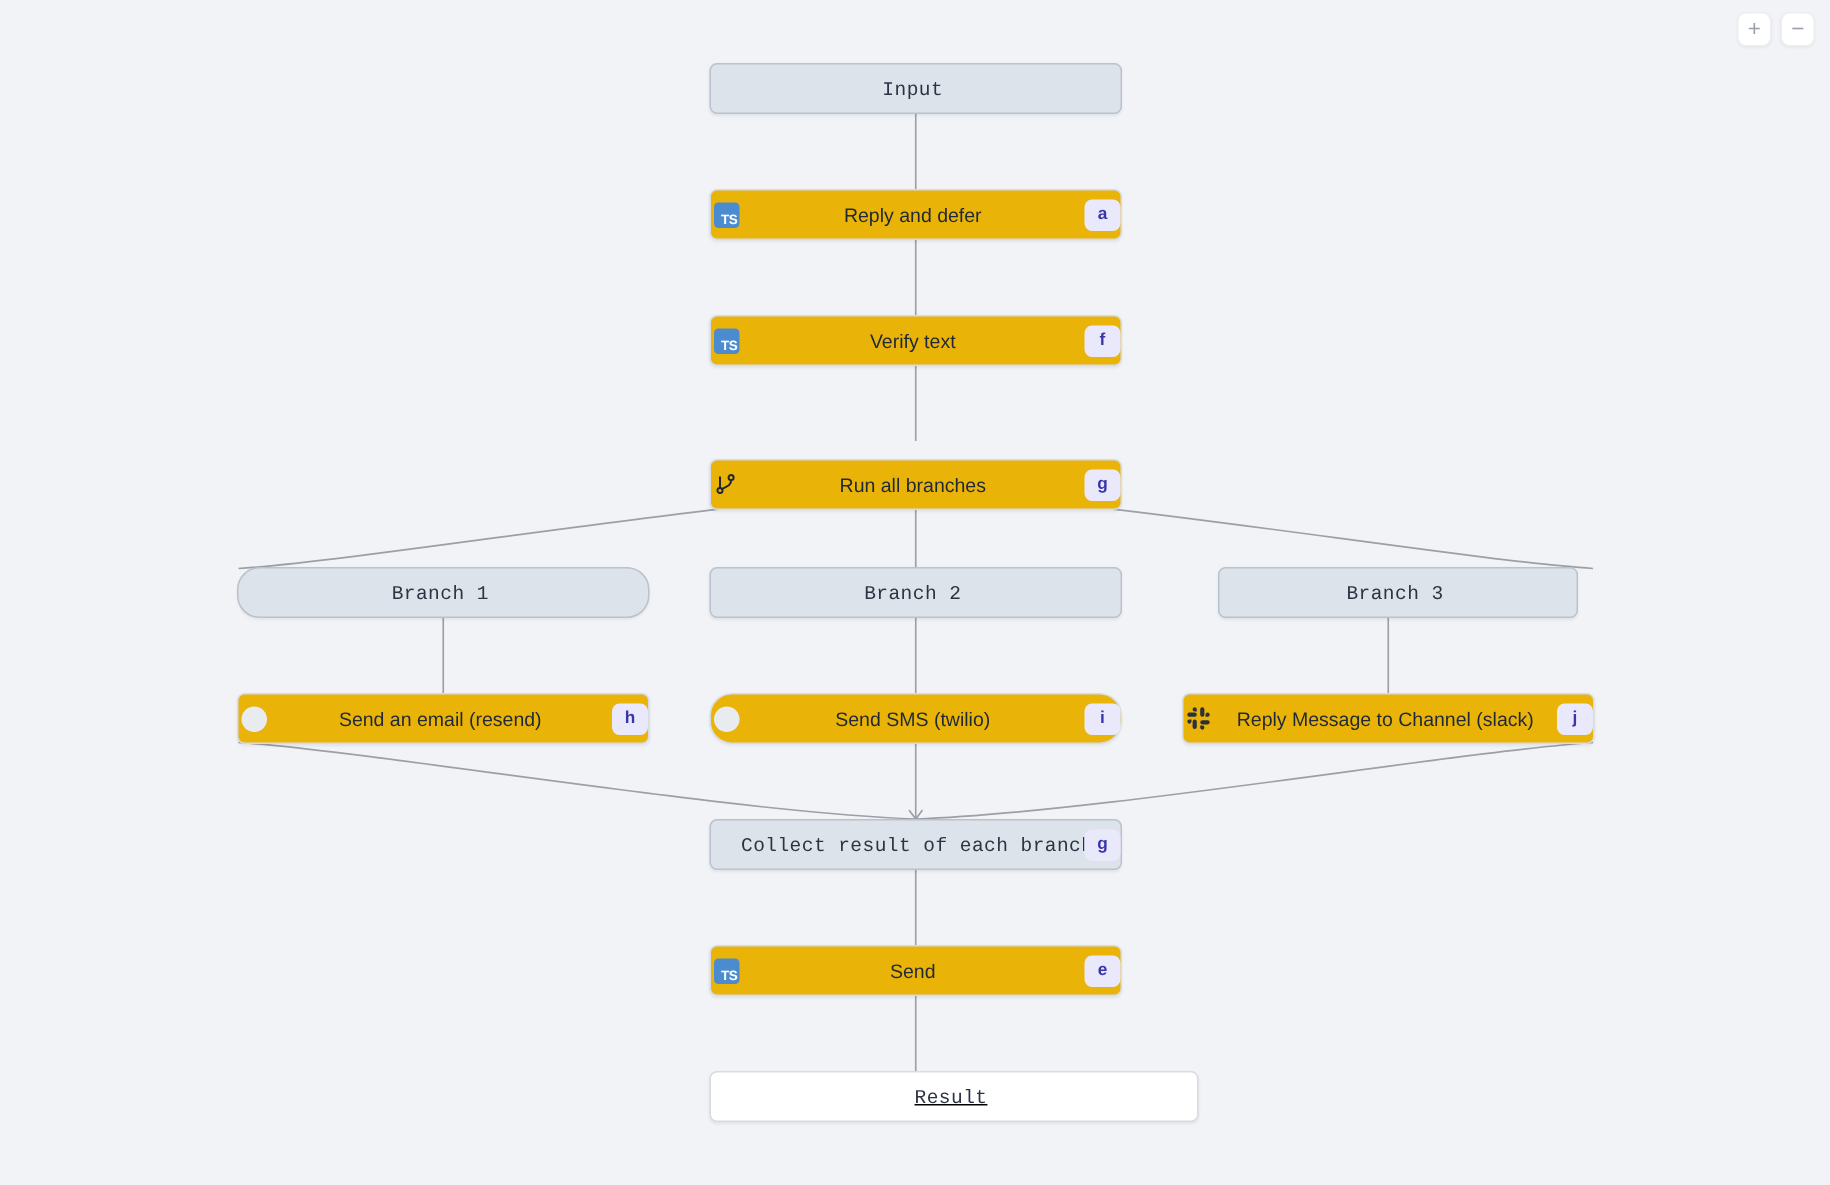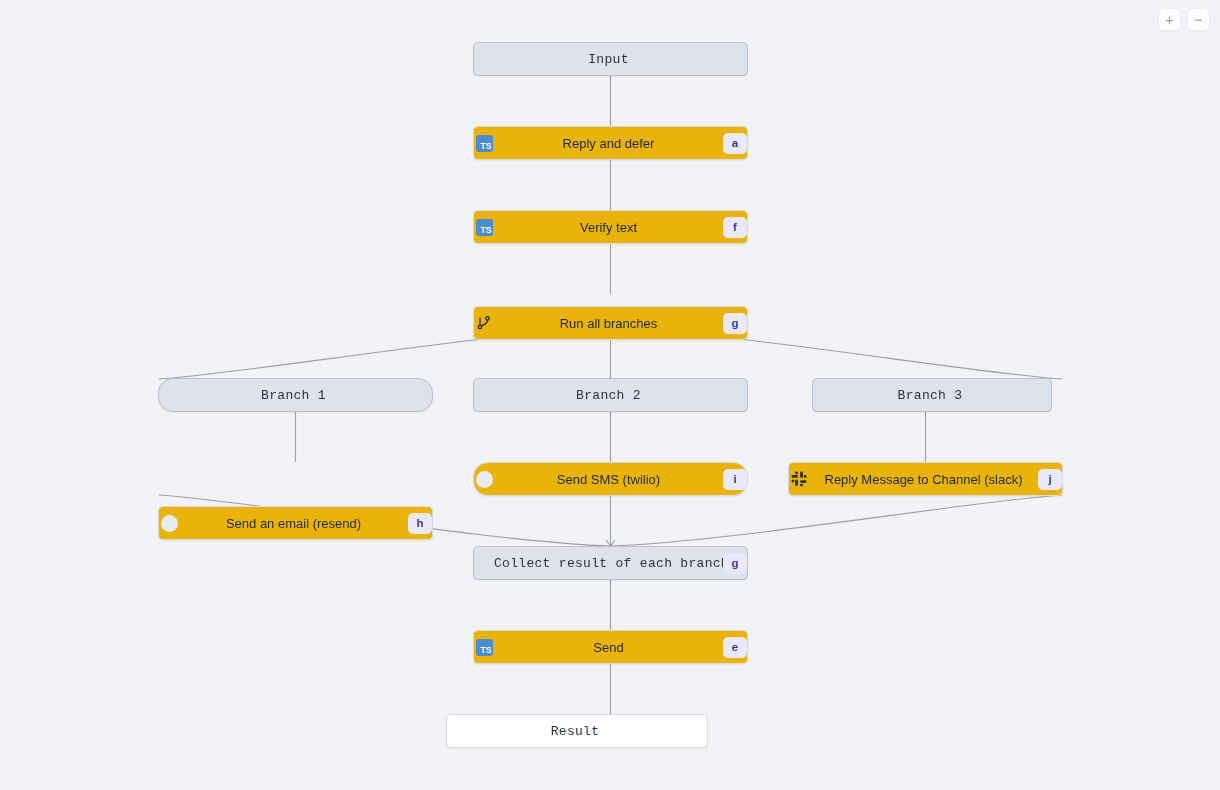--- a/index.html
+++ b/index.html
@@ -220,21 +220,21 @@
       <div class="node plain mono" style="left: 473px; top: 378px; width: 275px;">
         <span class="node-icon spacer"></span>
         <span class="node-label">Branch 2</span>
         <span class="badge-spacer">x</span>
       </div>
       <div class="node plain mono" style="left: 812px; top: 378px; width: 240px;">
         <span class="node-icon spacer"></span>
         <span class="node-label">Branch 3</span>
         <span class="badge-spacer">x</span>
       </div>
-      <div class="node white" style="left: 158px; top: 462px; width: 275px; margin-top: 44px;">
+      <div class="node white" style="left: 158px; top: 462px; width: 275px;">
         <span class="node-icon">
           <span class="icon-circle"></span>
         </span>
         <span class="node-label">Send an email (resend)</span>
         <span class="node-badge">h</span>
       </div>
       <div class="node white" style="left: 473px; top: 462px; width: 275px; border-radius: 15px;">
         <span class="node-icon">
           <span class="icon-circle"></span>
         </span>
@@ -258,20 +258,20 @@
         <span class="node-label">Collect result of each branch</span>
         <span class="node-badge">g</span>
       </div>
       <div class="node white" style="left: 473px; top: 630px; width: 275px;">
         <span class="node-icon">
           <span class="icon-ts">TS</span>
         </span>
         <span class="node-label">Send</span>
         <span class="node-badge">e</span>
       </div>
-      <div class="node result mono" style="left: 446px; top: 714px; width: 262px;">
+      <div class="node result mono" style="left: 473px; top: 714px; width: 326px; text-decoration: underline;">
         <span class="node-icon spacer"></span>
         <span class="node-label">Result</span>
         <span class="badge-spacer">x</span>
       </div>
     </div>
 
 </div>
 
 </body></html>

